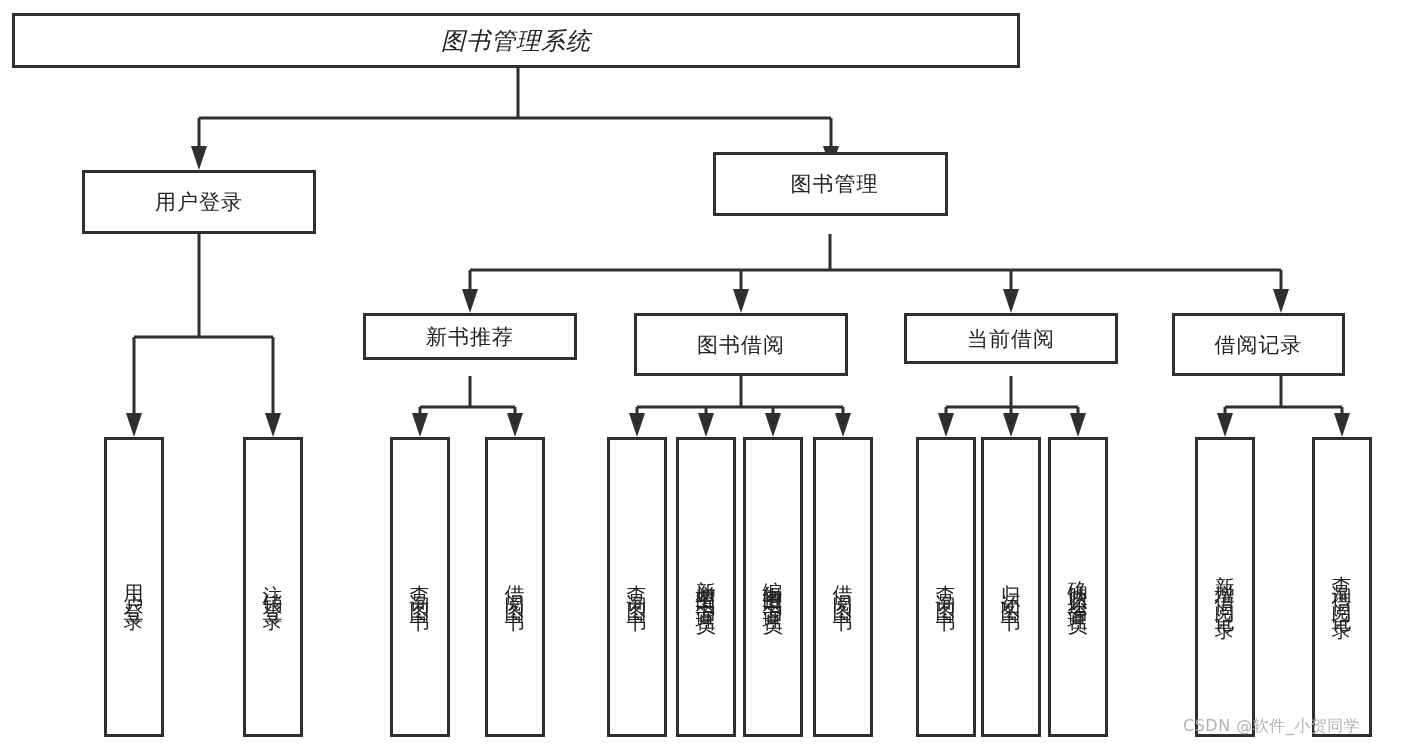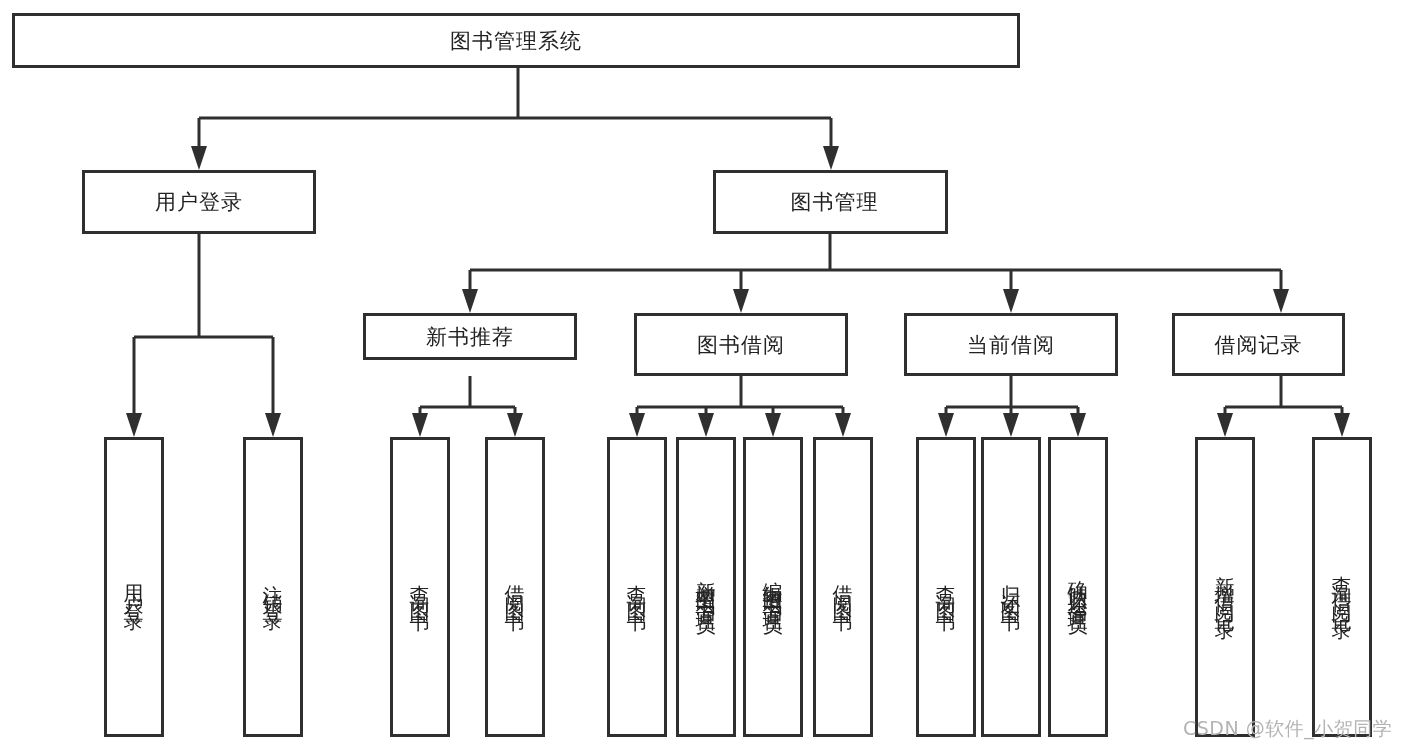--- a/index.html
+++ b/index.html
@@ -20,34 +20,34 @@
   .box {
     position: absolute;
     background: #ffffff;
     border: 3px solid #2f2f2f;
     box-sizing: border-box;
     display: flex;
     align-items: center;
     justify-content: center;
   }
   .hbox { font-size: 21px; letter-spacing: 1px; }
-  .root-box { font-size: 21px; }
+  .root-box { font-size: 24px; font-style: italic; }
   .vbox {
     writing-mode: vertical-rl;
     text-orientation: mixed;
     font-size: 20px;
     letter-spacing: 9px;
     line-height: 54px;
   }
   .vbox.tight { letter-spacing: 5px; }
   .watermark {
     position: absolute;
     left: 1183px;
     top: 716px;
-    font-size: 19px;
+    font-size: 16px;
     color: #b3b3b3;
     white-space: nowrap;
     z-index: 5;
     letter-spacing: 0.5px;
   }
 </style>
 </head>
 <body>
 
 <div class="canvas">
@@ -114,25 +114,25 @@
       <polygon points="1003,413 1019,413 1011,437"></polygon>
       <polygon points="1070,413 1086,413 1078,437"></polygon>
       <polygon points="1217,413 1233,413 1225,437"></polygon>
       <polygon points="1334,413 1350,413 1342,437"></polygon>
     </g>
   </svg>
 
   <div class="box hbox root-box" style="left:12px; top:13px; width:1008px; height:55px;">图书管理系统</div>
 
   <div class="box hbox" style="left:82px; top:170px; width:234px; height:64px;">用户登录</div>
-  <div class="box hbox" style="left:713px; top:170px; width:235px; height:64px;padding-left:8px;">图书管理</div>
+  <div class="box hbox" style="left:713px; top:152px; width:235px; height:64px;padding-left:8px;">图书管理</div>
 
   <div class="box hbox" style="left:363px; top:313px; width:214px; height:47px;">新书推荐</div>
   <div class="box hbox" style="left:634px; top:313px; width:214px; height:63px;text-align:right;">图书借阅</div>
-  <div class="box hbox" style="left:904px; top:313px; width:214px; height:63px;">当前借阅</div>
+  <div class="box hbox" style="left:904px; top:313px; width:214px; height:51px;">当前借阅</div>
   <div class="box hbox" style="left:1172px; top:313px; width:173px; height:63px;">借阅记录</div>
 
   <div class="box vbox" style="left:104px; top:437px; width:60px; height:300px;">用户登录</div>
   <div class="box vbox" style="left:243px; top:437px; width:60px; height:300px;">注销登录</div>
 
   <div class="box vbox" style="left:390px; top:437px; width:60px; height:300px;">查询图书</div>
   <div class="box vbox" style="left:485px; top:437px; width:60px; height:300px;">借阅图书</div>
 
   <div class="box vbox" style="left:607px; top:437px; width:60px; height:300px;">查询图书</div>
   <div class="box vbox tight" style="left:676px; top:437px; width:60px; height:300px;">新增图书（管理员）</div>

